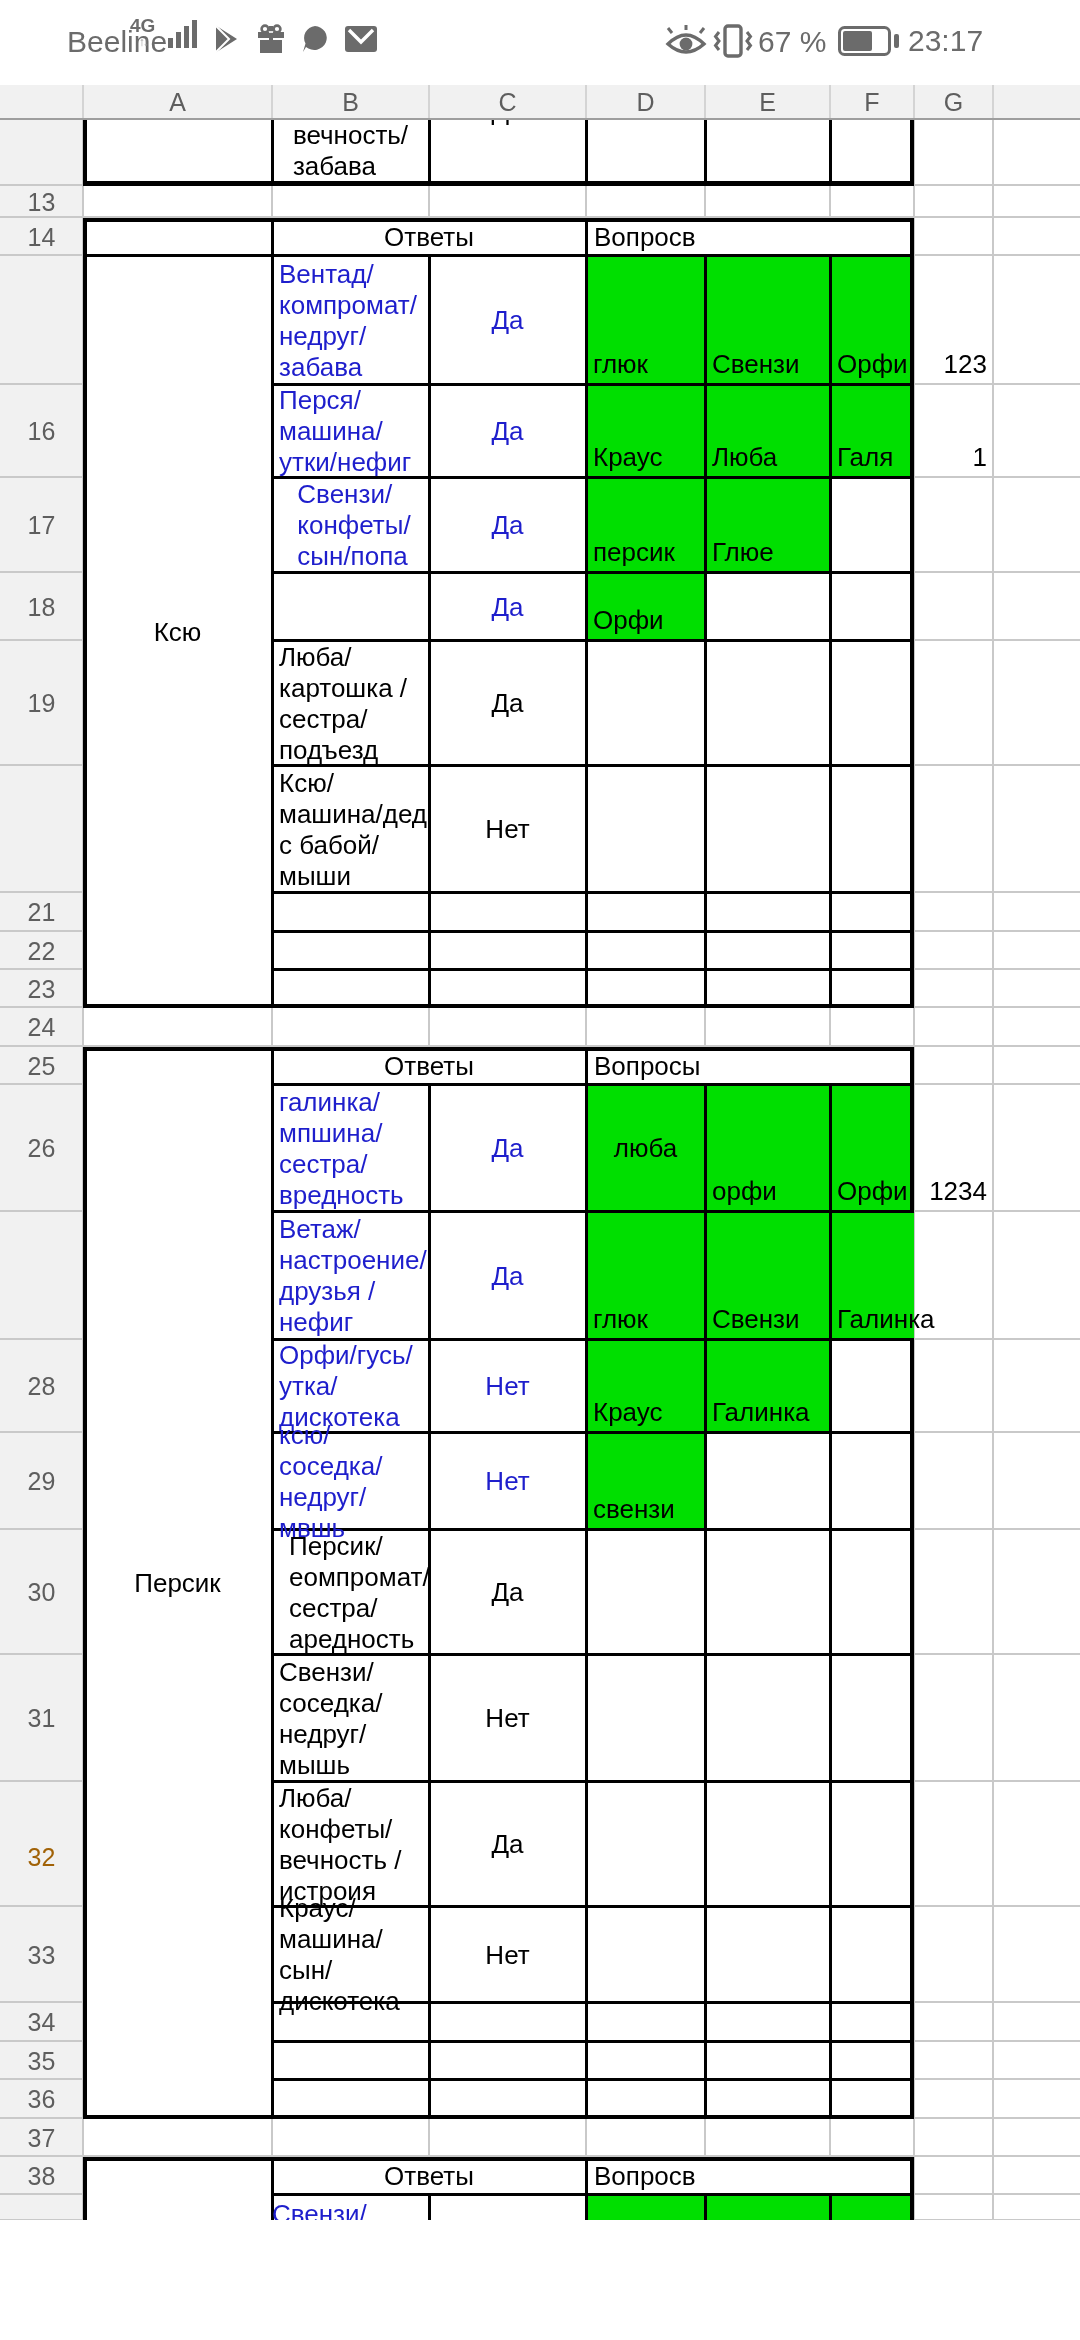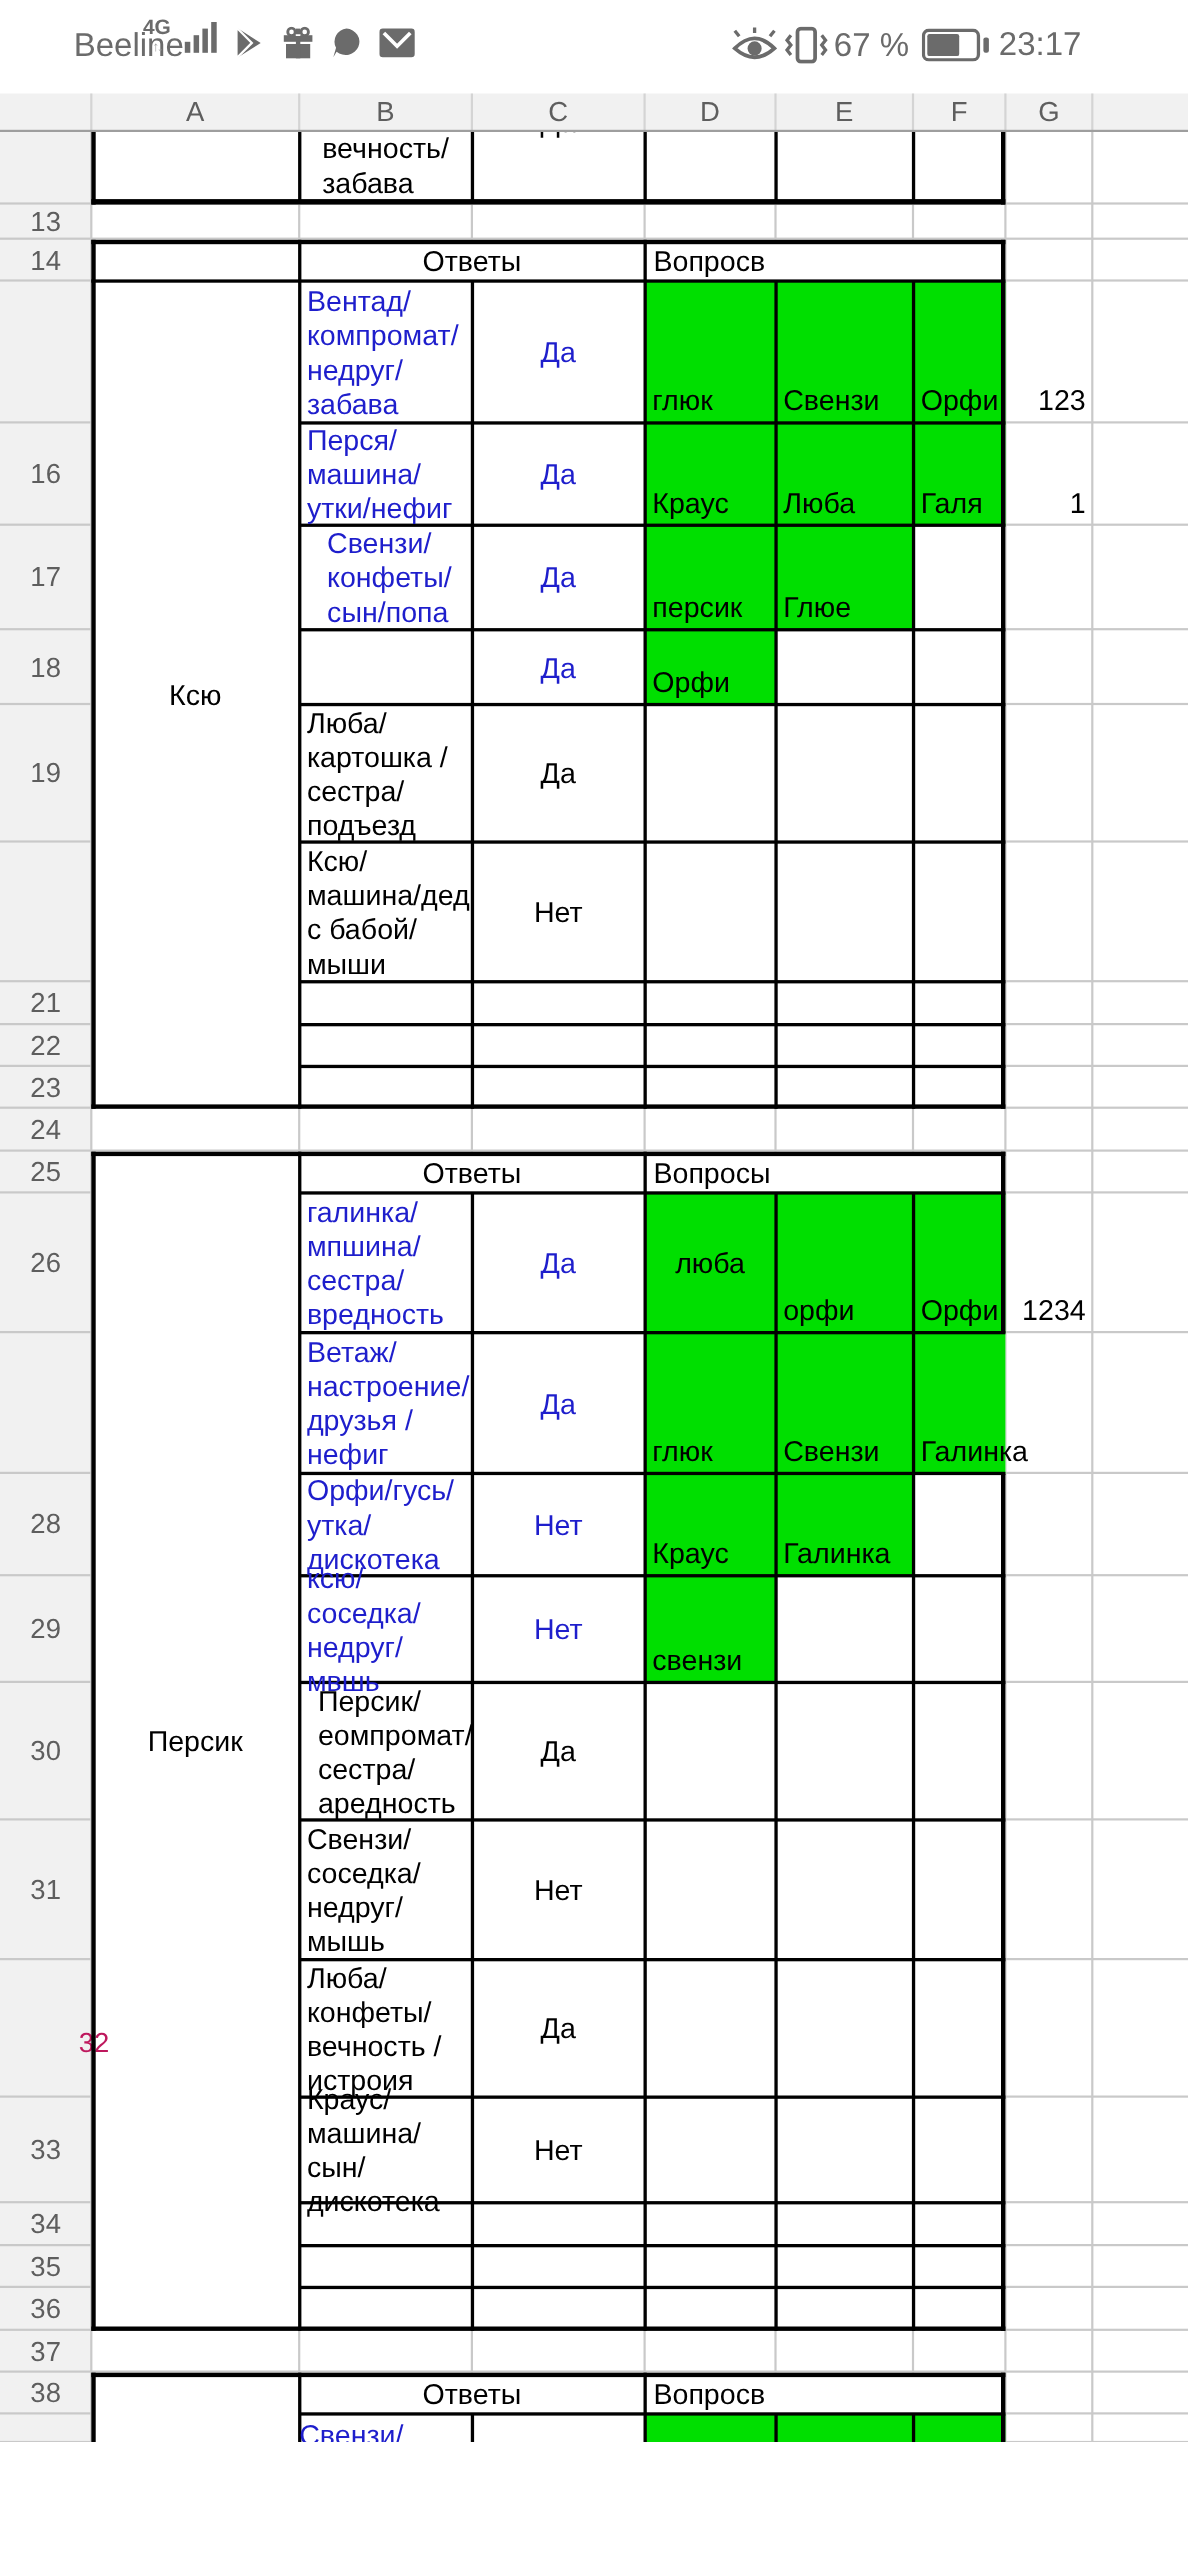--- a/index.html
+++ b/index.html
@@ -89,21 +89,21 @@
     <div class="abs" style="left: 0px; top: 893px; width: 83px; height: 39px; display: flex; align-items: center; justify-content: center; z-index: 3; font-size: 25px; color: rgb(94, 94, 94);">21</div>
     <div class="abs" style="left: 0px; top: 932px; width: 83px; height: 38px; display: flex; align-items: center; justify-content: center; z-index: 3; font-size: 25px; color: rgb(94, 94, 94);">22</div>
     <div class="abs" style="left: 0px; top: 970px; width: 83px; height: 38px; display: flex; align-items: center; justify-content: center; z-index: 3; font-size: 25px; color: rgb(94, 94, 94);">23</div>
     <div class="abs" style="left: 0px; top: 1008px; width: 83px; height: 39px; display: flex; align-items: center; justify-content: center; z-index: 3; font-size: 25px; color: rgb(94, 94, 94);">24</div>
     <div class="abs" style="left: 0px; top: 1047px; width: 83px; height: 38px; display: flex; align-items: center; justify-content: center; z-index: 3; font-size: 25px; color: rgb(94, 94, 94);">25</div>
     <div class="abs" style="left: 0px; top: 1085px; width: 83px; height: 127px; display: flex; align-items: center; justify-content: center; z-index: 3; font-size: 25px; color: rgb(94, 94, 94);">26</div>
     <div class="abs" style="left: 0px; top: 1340px; width: 83px; height: 93px; display: flex; align-items: center; justify-content: center; z-index: 3; font-size: 25px; color: rgb(94, 94, 94);">28</div>
     <div class="abs" style="left: 0px; top: 1433px; width: 83px; height: 97px; display: flex; align-items: center; justify-content: center; z-index: 3; font-size: 25px; color: rgb(94, 94, 94); border-radius: 22px;">29</div>
     <div class="abs" style="left: 0px; top: 1530px; width: 83px; height: 125px; display: flex; align-items: center; justify-content: center; z-index: 3; font-size: 25px; color: rgb(94, 94, 94);">30</div>
     <div class="abs" style="left: 0px; top: 1655px; width: 83px; height: 127px; display: flex; align-items: center; justify-content: center; z-index: 3; font-size: 25px; color: rgb(94, 94, 94);">31</div>
-    <div class="abs" style="left: 0px; top: 1782px; width: 83px; height: 150px; display: flex; align-items: center; justify-content: center; z-index: 3; font-size: 25px; color: #be185d; padding-left: 44px;">32</div>
+    <div class="abs" style="left: 0px; top: 1782px; width: 83px; height: 150px; display: flex; align-items: center; justify-content: center; z-index: 3; font-size: 25px; color: #a16207;">32</div>
     <div class="abs" style="left: 0px; top: 1907px; width: 83px; height: 96px; display: flex; align-items: center; justify-content: center; z-index: 3; font-size: 25px; color: rgb(94, 94, 94);">33</div>
     <div class="abs" style="left: 0px; top: 2003px; width: 83px; height: 39px; display: flex; align-items: center; justify-content: center; z-index: 3; font-size: 25px; color: rgb(94, 94, 94);">34</div>
     <div class="abs" style="left: 0px; top: 2042px; width: 83px; height: 38px; display: flex; align-items: center; justify-content: center; z-index: 3; font-size: 25px; color: rgb(94, 94, 94);">35</div>
     <div class="abs" style="left: 0px; top: 2080px; width: 83px; height: 39px; display: flex; align-items: center; justify-content: center; z-index: 3; font-size: 25px; color: rgb(94, 94, 94);">36</div>
     <div class="abs" style="left: 0px; top: 2119px; width: 83px; height: 38px; display: flex; align-items: center; justify-content: center; z-index: 3; font-size: 25px; color: rgb(94, 94, 94);">37</div>
     <div class="abs" style="left: 0px; top: 2157px; width: 83px; height: 38px; display: flex; align-items: center; justify-content: center; z-index: 3; font-size: 25px; color: rgb(94, 94, 94);">38</div>
     <div class="abs" style="left: 83px; top: 120px; width: 831px; height: 66px; background: rgb(255, 255, 255); z-index: 1;"></div>
     <div class="abs" style="left: 272px; top: 120px; width: 157px; height: 62px; display: flex; font-size: 26px; line-height: 31px; white-space: pre-line; color: rgb(0, 0, 0); z-index: 5; justify-content: center; align-items: center;">вечность/
 забава</div>
     <div class="abs" style="left: 429px; top: 120px; width: 157px; height: 62px; display: flex; font-size: 26px; line-height: 31px; white-space: pre-line; color: rgb(0, 0, 0); z-index: 5; justify-content: center; align-items: flex-start; padding-top: 0px; text-indent: 0px; overflow: hidden; margin-top: 0px; box-sizing: border-box; position: absolute;"><span style="margin-top:-24px">Да</span></div>

